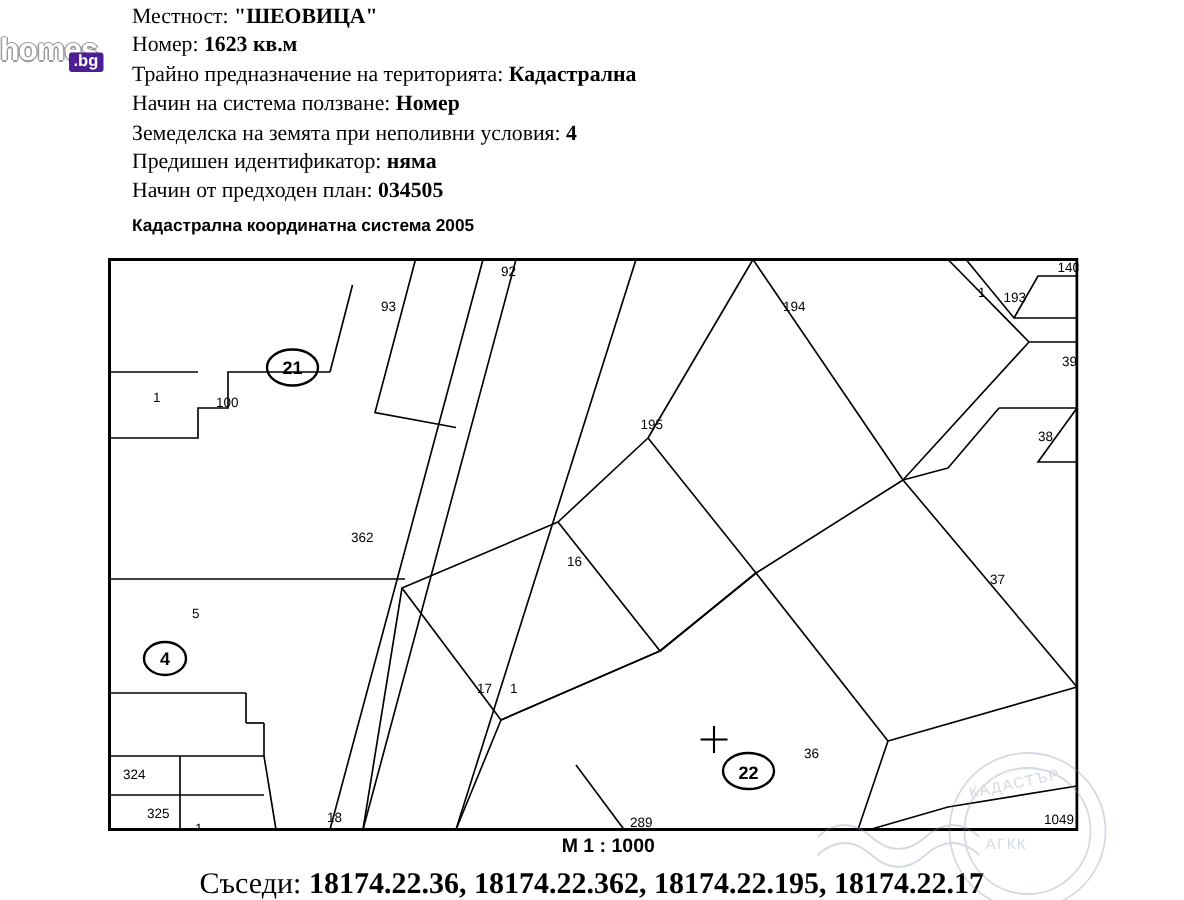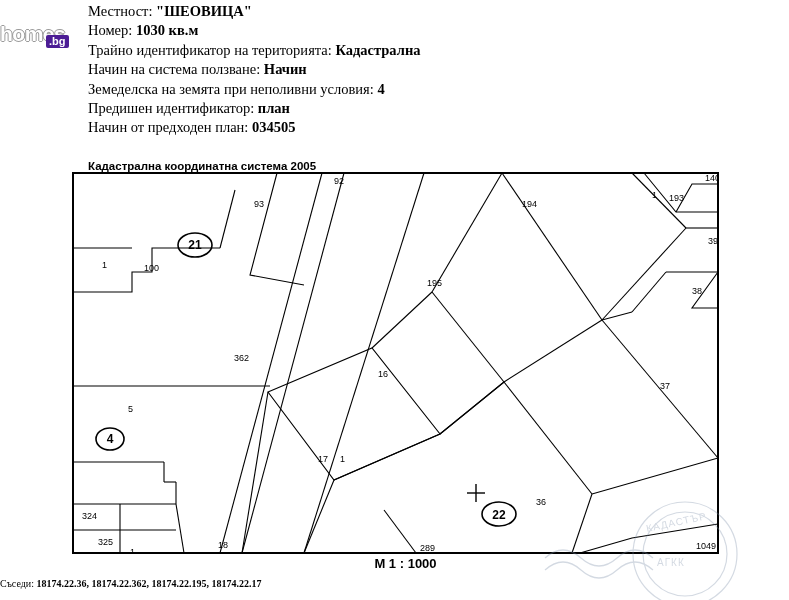--- a/index.html
+++ b/index.html
@@ -68,21 +68,21 @@
     font-size: 14.5px;
     line-height: 19.4px;
     white-space: nowrap;
   }
   .hline b { font-weight: bold; }
   .hline.small {
     font-family: "Liberation Sans", sans-serif;
     font-size: 11.5px;
     font-weight: bold;
     line-height: 16px;
-    margin-top: 20px;
+    margin-top: 5px;
   }
 
   
   .plan {
     position: absolute;
     left: 72px;
     top: 172px;
     width: 553px;
     height: 382px;
   }
@@ -97,21 +97,22 @@
     font-family: "Liberation Sans", sans-serif;
     font-weight: bold;
     font-size: 13px;
     margin-left: 11px;
   }
   .footer-neigh {
     position: absolute;
     left: 0;
     top: 578px;
     width: 789px;
-    font-size: 10px;
+    text-align: center;
+    font-size: 20px;
   }
   .footer-neigh b { font-weight: bold; }
 
   
   .stamp {
     position: absolute;
     right: 24px;
     bottom: -6px;
     width: 230px;
     height: 110px;
@@ -130,37 +131,37 @@
   </div>
 </div>
 
 <div class="header">
   <div class="hline">
     <span>Местност:</span>
     <b>"ШЕОВИЦА"</b>
   </div>
   <div class="hline">
     <span>Номер:</span>
-    <b>1030 кв.м</b>
-  </div>
-  <div class="hline">
-    <span>Трайно идентификатор на територията:</span>
+    <b>1623 кв.м</b>
+  </div>
+  <div class="hline">
+    <span>Трайно предназначение на територията:</span>
     <b>Кадастрална</b>
   </div>
   <div class="hline">
     <span>Начин на система ползване:</span>
-    <b>Начин</b>
+    <b>Номер</b>
   </div>
   <div class="hline">
     <span>Земеделска на земята при неполивни условия:</span>
     <b>4</b>
   </div>
   <div class="hline">
     <span>Предишен идентификатор:</span>
-    <b>план</b>
+    <b>няма</b>
   </div>
   <div class="hline">
     <span>Начин от предходен план:</span>
     <b>034505</b>
   </div>
   <div class="hline small">Кадастрална координатна система 2005</div>
 </div>
 
 <div class="plan">
   <svg width="647" height="382" viewBox="0 0 647 382" xmlns="http://www.w3.org/2000/svg">

